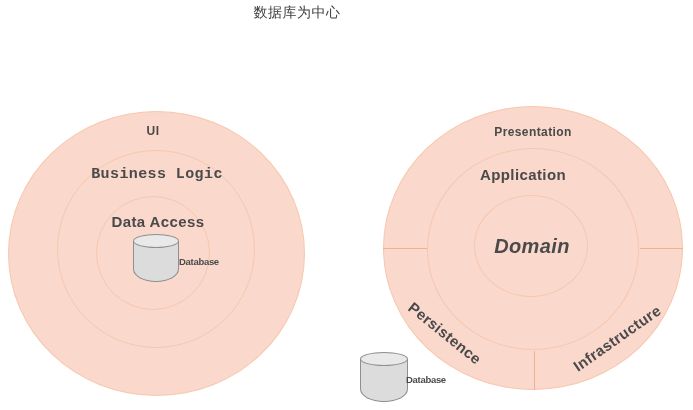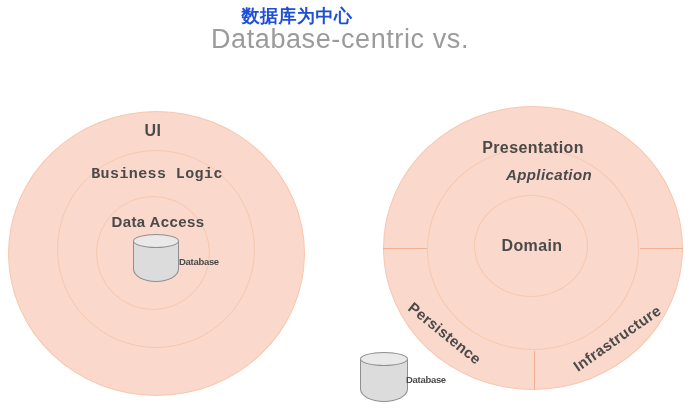--- a/index.html
+++ b/index.html
@@ -12,23 +12,23 @@
     position: relative;
     width: 693px;
     height: 410px;
     background: #FFFFFF;
     overflow: hidden;
   }
   
   .zh-label {
     position: absolute;
     transform: translateX(-50%);
-    color: #1d4ed8;
-    font-size: 18px;
-    font-weight: 700;
+    color: #404040;
+    font-size: 14px;
+    font-weight: 400;
     letter-spacing: 0.5px;
     white-space: nowrap;
   }
   .zh-top { left: 297px; top: 4px; }
   .zh-bottom { left: 307px; top: 85px; }
   .main-title {
     position: absolute;
     left: 340px;
     top: 24px;
     transform: translateX(-50%);
@@ -53,23 +53,23 @@
   .ellipse.filled { background: #FAD8CC; }
   .ring-label {
     position: absolute;
     transform: translate(-50%, -50%);
     color: #4A4A4A;
     font-weight: 700;
     letter-spacing: 0.4px;
     white-space: nowrap;
     z-index: 5;
   }
-  .fs14 { font-size: 16px; }
+  .fs14 { font-size: 12px; }
   .fs15 { font-size: 15px; }
-  .fs16 { font-size: 16px; }
+  .fs16 { font-size: 20px; font-style: italic; }
   .rot-pos { transform: translate(-50%, -50%) rotate(39deg); }
   .rot-neg { transform: translate(-50%, -50%) rotate(-35deg); }
   .divider {
     position: absolute;
     background: #F2B093;
     z-index: 2;
   }
   
   .cylinder { position: absolute; z-index: 6; }
   .cyl-body {
@@ -106,21 +106,20 @@
     margin-left: 48px;
   }
 </style>
 </head>
 <body>
 
 <div class="stage">
 
   <div class="zh-label zh-top">数据库为中心</div>
   <div class="main-title">
-    <div>Database-centric vs.</div>
   </div>
 
   <div class="diagram diagram-left">
     <div class="ellipse filled" style="left:0; top:0; width:297px; height:285px;"></div>
     <div class="ellipse" style="left:49px; top:39px; width:198px; height:198px;"></div>
     <div class="ellipse" style="left:88px; top:85px; width:114px; height:114px;"></div>
 
     <div class="ring-label fs14" style="left:145px; top:20px;">UI</div>
     <div class="ring-label fs15" style="left:149px; top:63px;font-family:Liberation Mono, monospace;">Business Logic</div>
     <div class="ring-label fs15" style="left:150px; top:110px;text-align:center;">Data Access</div>
@@ -134,22 +133,22 @@
 
   <div class="diagram diagram-right">
     <div class="ellipse filled" style="left:0; top:0; width:300px; height:284px;"></div>
     <div class="ellipse" style="left:44px; top:42px; width:212px; height:202px;"></div>
     <div class="ellipse" style="left:91px; top:89px; width:114px; height:102px;"></div>
 
     <div class="divider" style="left:0; top:142px; width:44px; height:1px;"></div>
     <div class="divider" style="left:257px; top:142px; width:43px; height:1px;"></div>
     <div class="divider" style="left:151px; top:245px; width:1px; height:39px;"></div>
 
-    <div class="ring-label fs14" style="left:150px; top:26px;margin-top:16px;">Presentation</div>
-    <div class="ring-label fs15" style="left:166px; top:68px;font-style:italic;">Application</div>
+    <div class="ring-label fs14" style="left:150px; top:26px;">Presentation</div>
+    <div class="ring-label fs15" style="left:140px; top:68px;">Application</div>
     <div class="ring-label fs16" style="left:149px; top:140px;">Domain</div>
 
     <div class="ring-label fs15 rot-pos" style="left:62px; top:227px;">Persistence</div>
     <div class="ring-label fs15 rot-neg" style="left:234px; top:232px;">Infrastructure</div>
   </div>
 
   <div class="cylinder" style="left:360px; top:352px; width:48px; height:50px;">
     <div class="cyl-body"></div>
     <div class="cyl-top"></div>
     <div class="cyl-label">Database</div>

